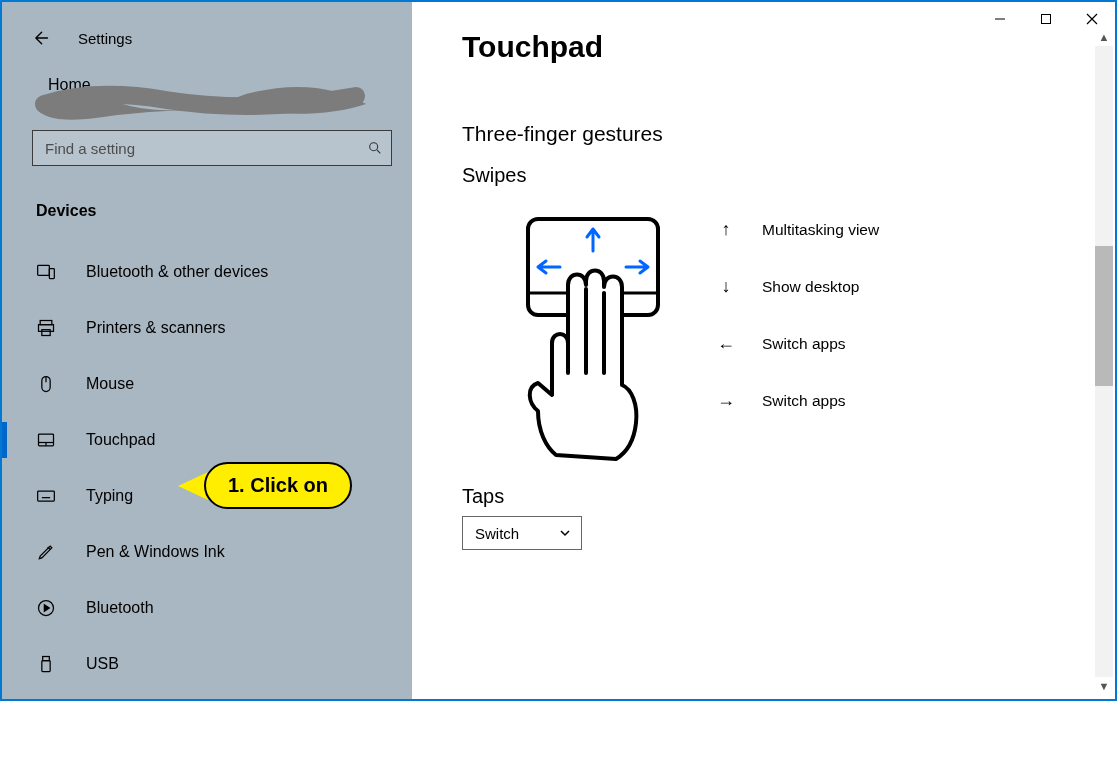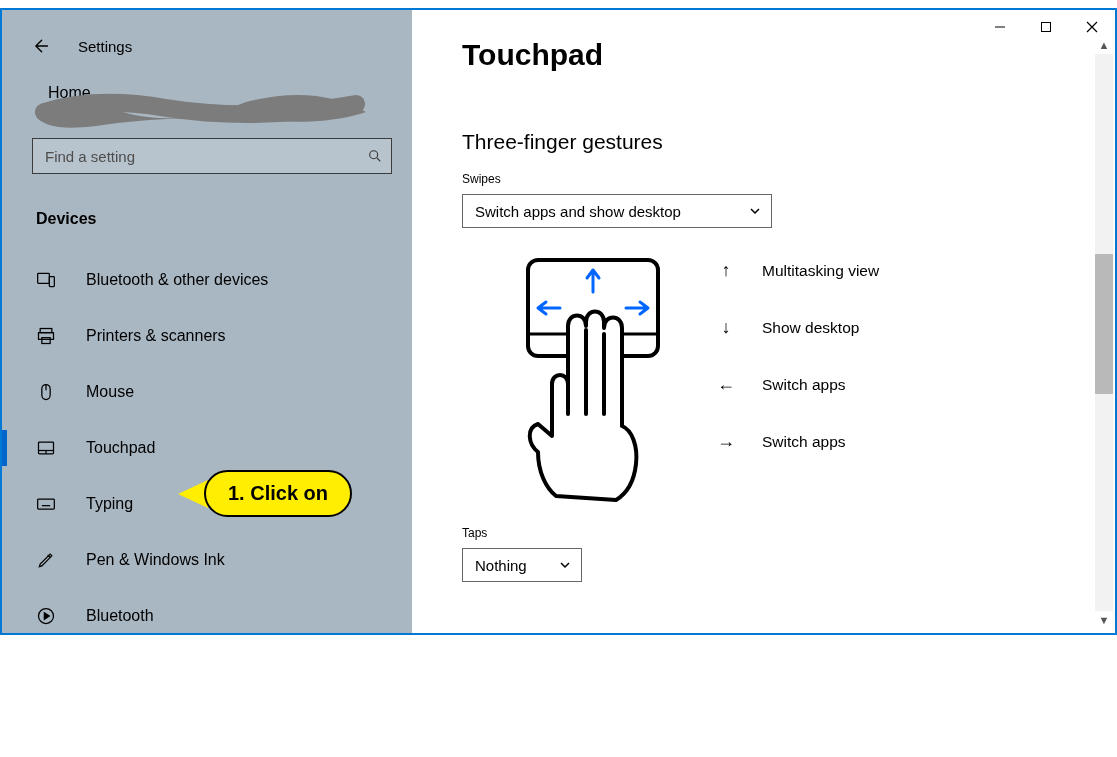--- a/index.html
+++ b/index.html
@@ -5,26 +5,25 @@
   * { box-sizing: border-box; }
   html, body { margin:0; padding:0; }
   body {
     font-family: "Segoe UI", -apple-system, sans-serif;
     font-size: 15px;
     color: #000;
     background: #fff;
   }
   .window {
     width: 1117px;
-    height: 627px;
+    height: 701px;
     border: 2px solid #0078d4;
     display: flex;
     position: relative;
     overflow: hidden;
-    margin-top: 8px;
   }
   
   .sidebar {
     width: 410px;
     height: 100%;
     background: #a9b7c2;
     padding: 10px 0 0 0;
     position: relative;
     overflow: hidden;
   }
@@ -121,21 +120,21 @@
     font-size:14px; color:#000; cursor:pointer;
   }
   .page-title {
     font-size:30px; font-weight:600;
     margin-bottom:58px;
   }
   .subhead {
     font-size:21px; font-weight:400;
     margin-bottom:18px;
   }
-  .field-label { font-size:12px; margin-bottom:8px; }
+  .field-label { font-size:20px; margin-bottom:8px; }
   .combo {
     border:1px solid #666;
     display:inline-flex; align-items:center; justify-content:space-between;
     height:34px; padding:0 10px 0 12px;
     font-size:15px;
     cursor:pointer;
     background:#fff;
   }
   .combo.wide { width:310px; }
   .combo.narrow { width:120px; }
@@ -304,28 +303,20 @@
             <path d="M1 1l10 10M11 1L1 11" stroke="#000" stroke-width="1.2"></path>
           </svg>
       </div>
     </div>
 
     <div class="page-title">Touchpad</div>
 
     <div class="subhead">Three-finger gestures</div>
 
     <div class="field-label">Swipes</div>
-    <div class="combo wide">
-      <span>Switch apps and show desktop</span>
-      <span class="chev">
-        <svg width="12" height="12" viewBox="0 0 12 12">
-            <path d="M2 4l4 4 4-4" stroke="#000" fill="none" stroke-width="1.5"></path>
-          </svg>
-      </span>
-    </div>
 
     <div class="gesture-area">
       <svg class="touchpad-svg" viewBox="0 0 180 260">
 
         <rect x="30" y="4" width="130" height="96" rx="10" fill="none" stroke="#000" stroke-width="4"></rect>
         <line x1="30" y1="78" x2="160" y2="78" stroke="#000" stroke-width="3"></line>
 
         <g stroke="#0066ff" stroke-width="3" fill="none" stroke-linecap="round" stroke-linejoin="round">
           <path d="M95 36 V14 M89 22 l6 -8 6 8"></path>
           <path d="M62 52 H40 M48 46 l-8 6 8 6"></path>
@@ -370,21 +361,21 @@
         </div>
         <div class="legend-row">
           <span class="arrow">→</span>
           <span>Switch apps</span>
         </div>
       </div>
     </div>
 
     <div class="field-label" style="margin-top:4px">Taps</div>
     <div class="combo narrow">
-      <span>Nothing</span>
+      <span>Switch</span>
       <span class="chev">
         <svg width="12" height="12" viewBox="0 0 12 12">
             <path d="M2 4l4 4 4-4" stroke="#000" fill="none" stroke-width="1.5"></path>
           </svg>
       </span>
     </div>
 
     
     <div class="scrollbar">
       <div class="scroll-arrow">▲</div>

